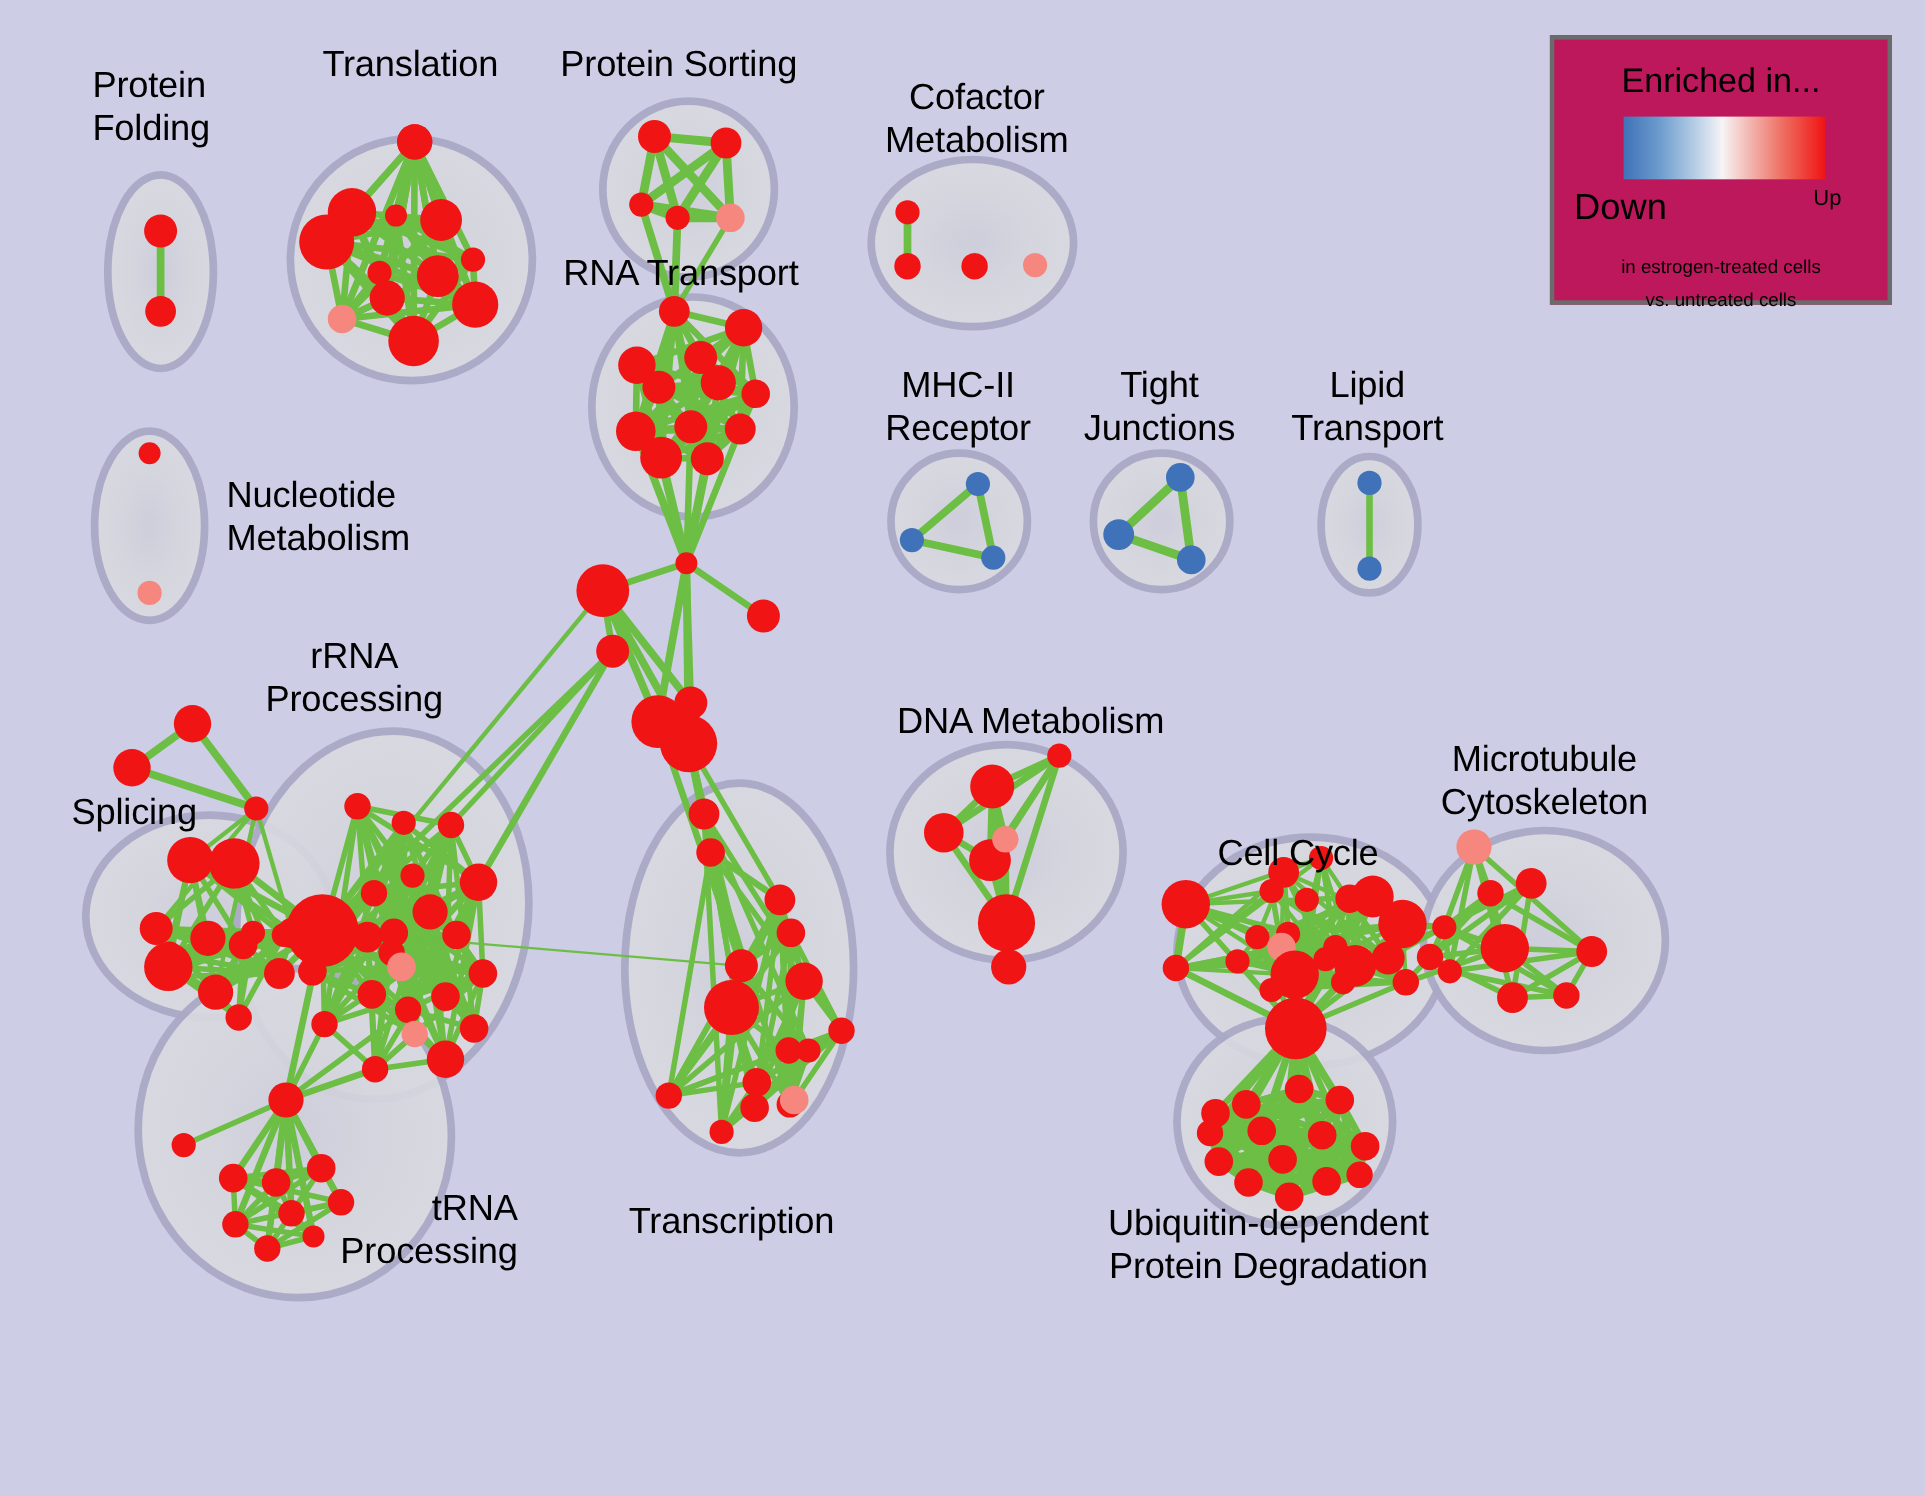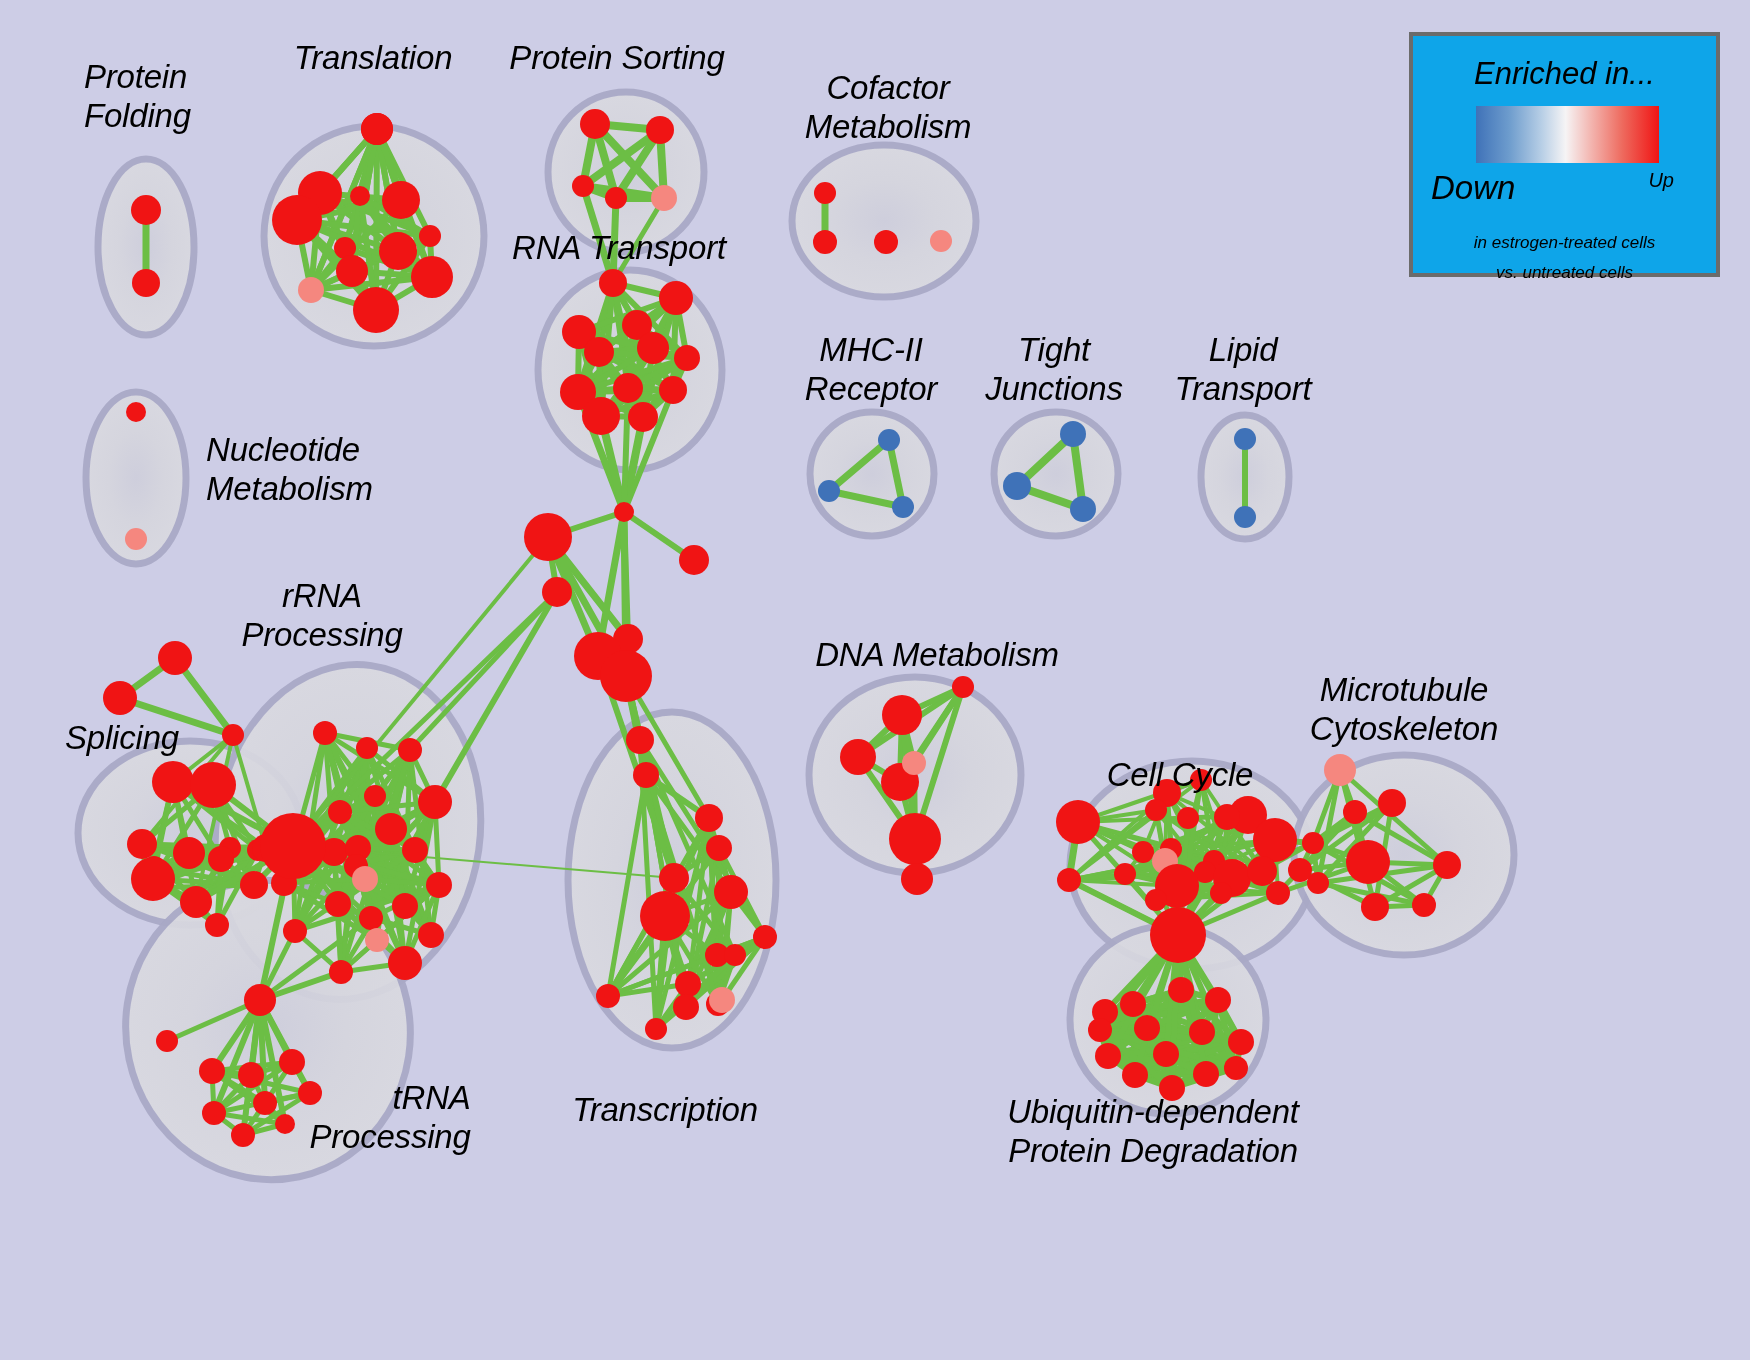--- a/index.html
+++ b/index.html
@@ -7,40 +7,39 @@
     width:1750px;height:1360px;
     background:#ffffff;
     font-family:"Liberation Sans", sans-serif;
     overflow:hidden;
   }
   #canvas{
     position:relative;
     width:1750px;height:1360px;
     background:#cdcde6;
     overflow:hidden;
-    font-style:italic;
   }
   #net{position:absolute;left:0;top:0;width:1750px;height:1360px;}
   .label{
     position:absolute;
     color:#000;
     font-size:33px;
     line-height:39px;
     font-weight:400;
     white-space:pre;
     letter-spacing:-0.2px;
   }
   .label.c{text-align:center;transform:translateX(-50%);}
   
   #legend{
     position:absolute;
     left:1409px;top:32px;
     width:311px;height:245px;
     border:4px solid #6b6b6b;
-    background:#0ea5e9;
+    background:#be185d;
     box-sizing:border-box;
   }
   #legend-title{
     position:absolute;left:0;top:20px;width:100%;
     text-align:center;font-size:31px;color:#000;
   }
   #legend-bar{
     position:absolute;left:63px;top:70px;width:183px;height:57px;
     background:linear-gradient(to right,#3f72b8 0%,#6d9ccd 18%,#b8cfe6 36%,#f6f4f5 49%,#f3b9b4 62%,#ee6a5e 80%,#f01414 100%);
   }

